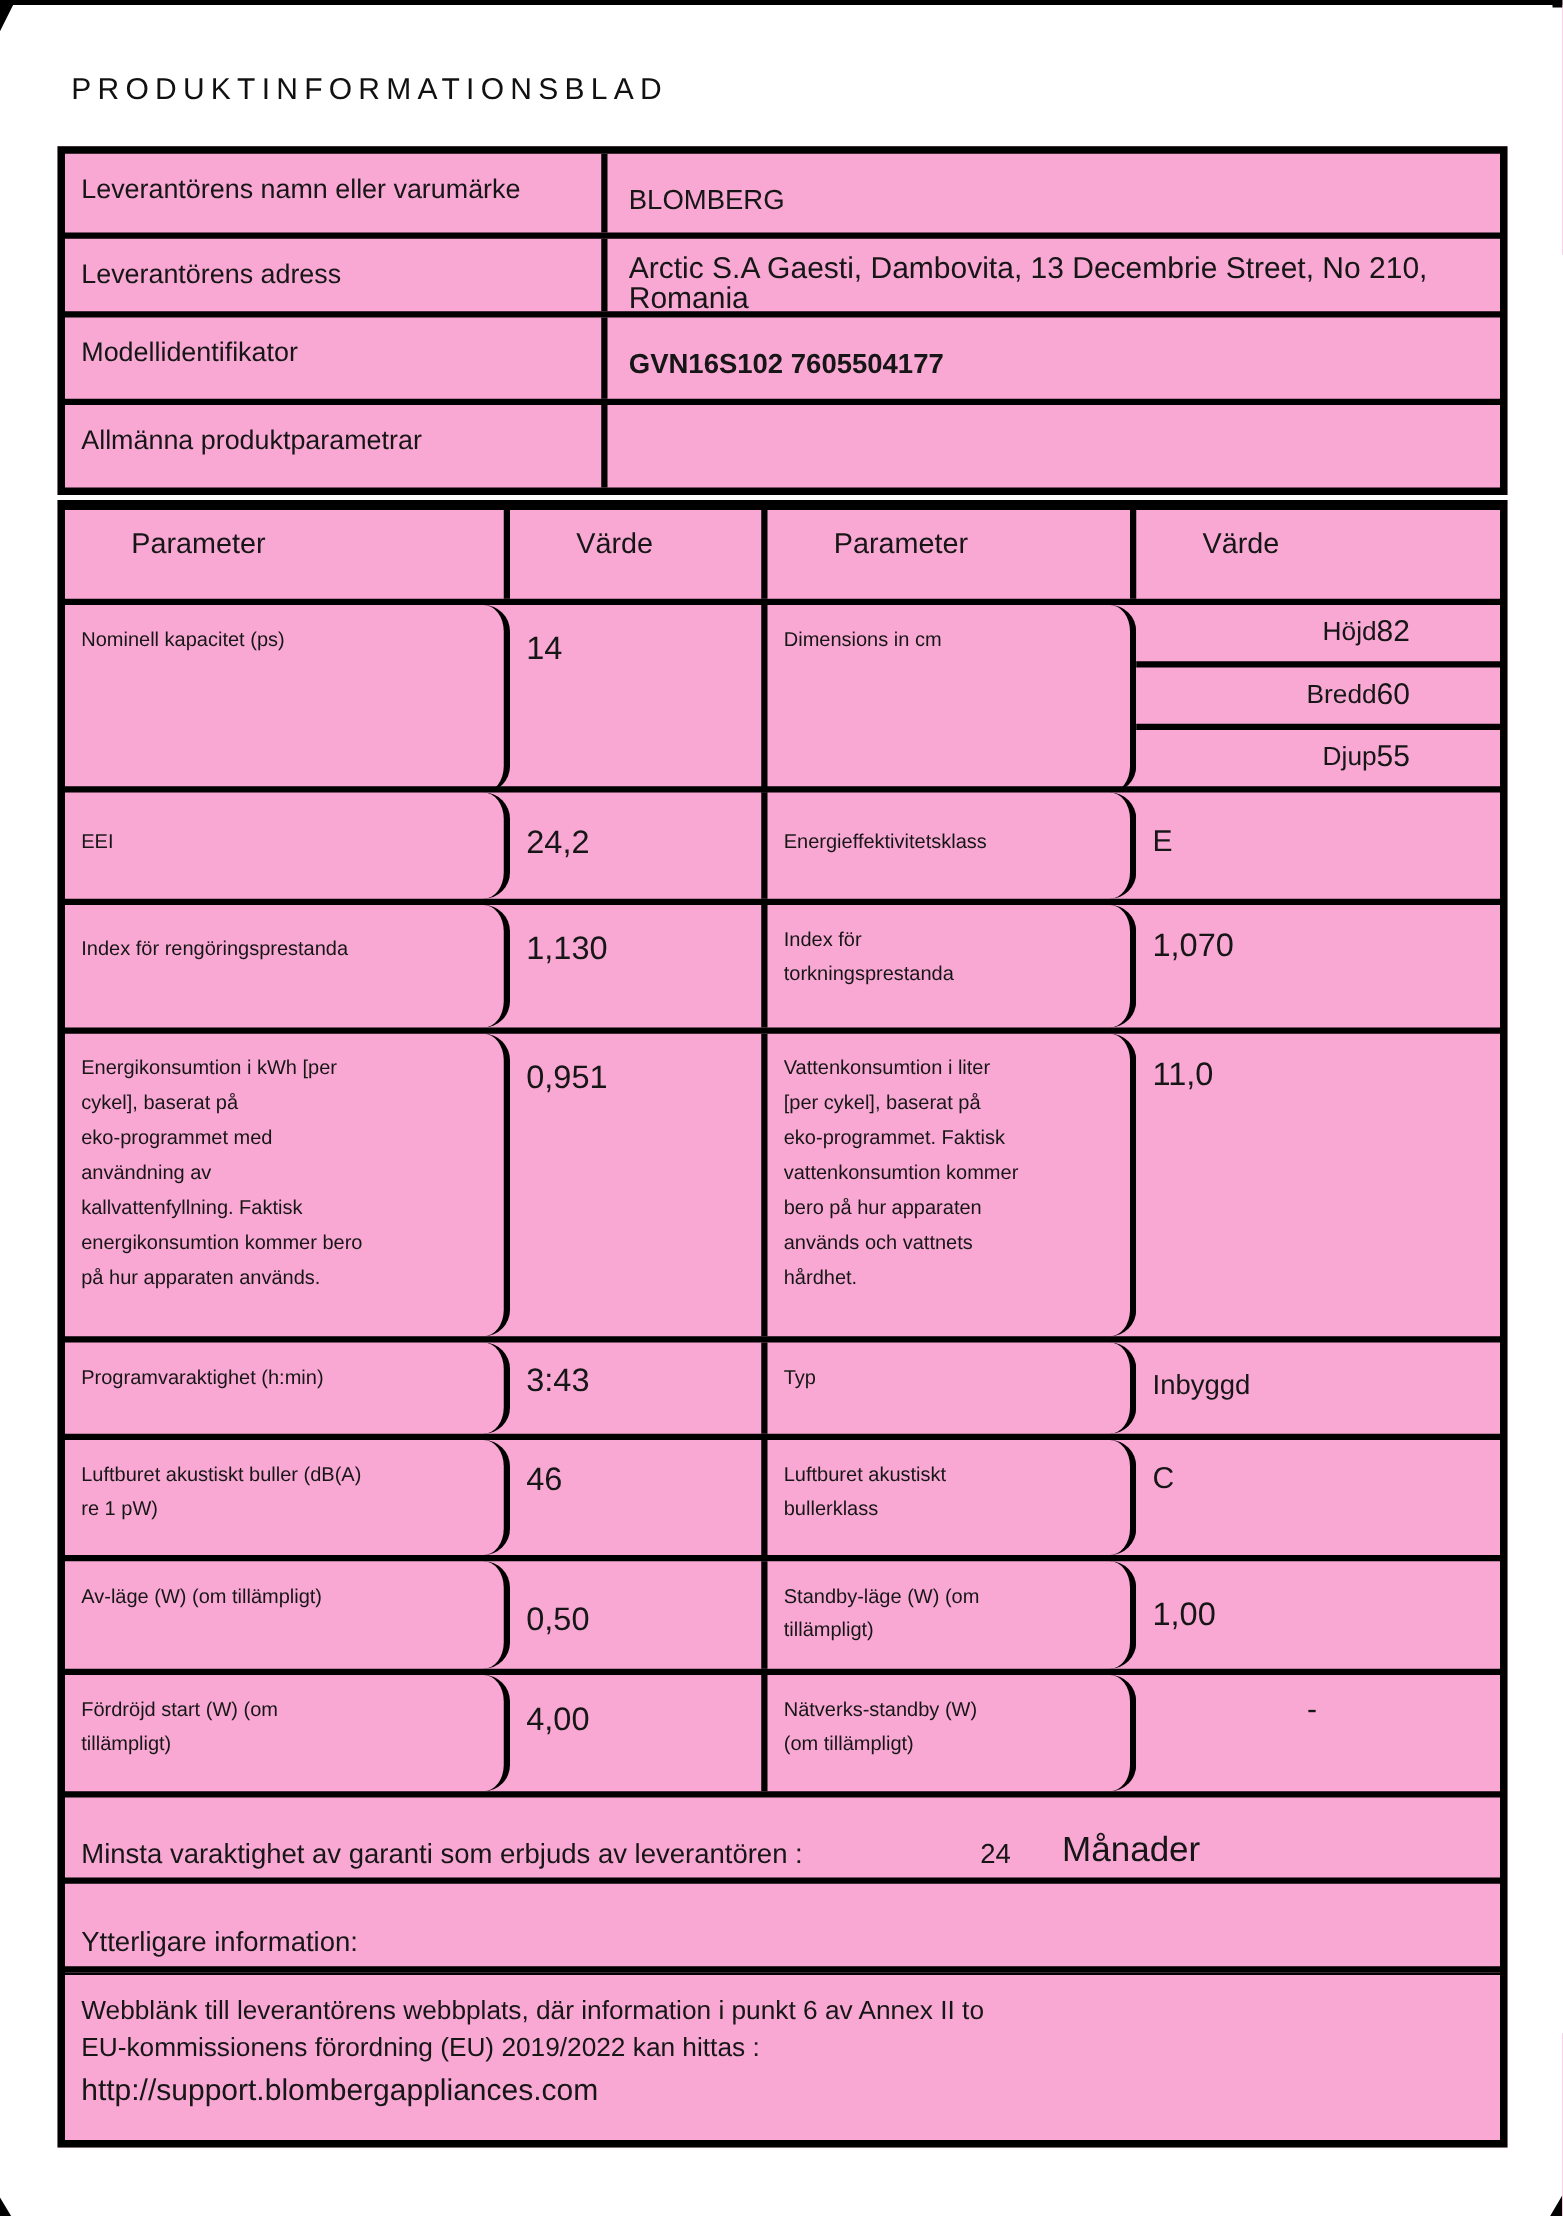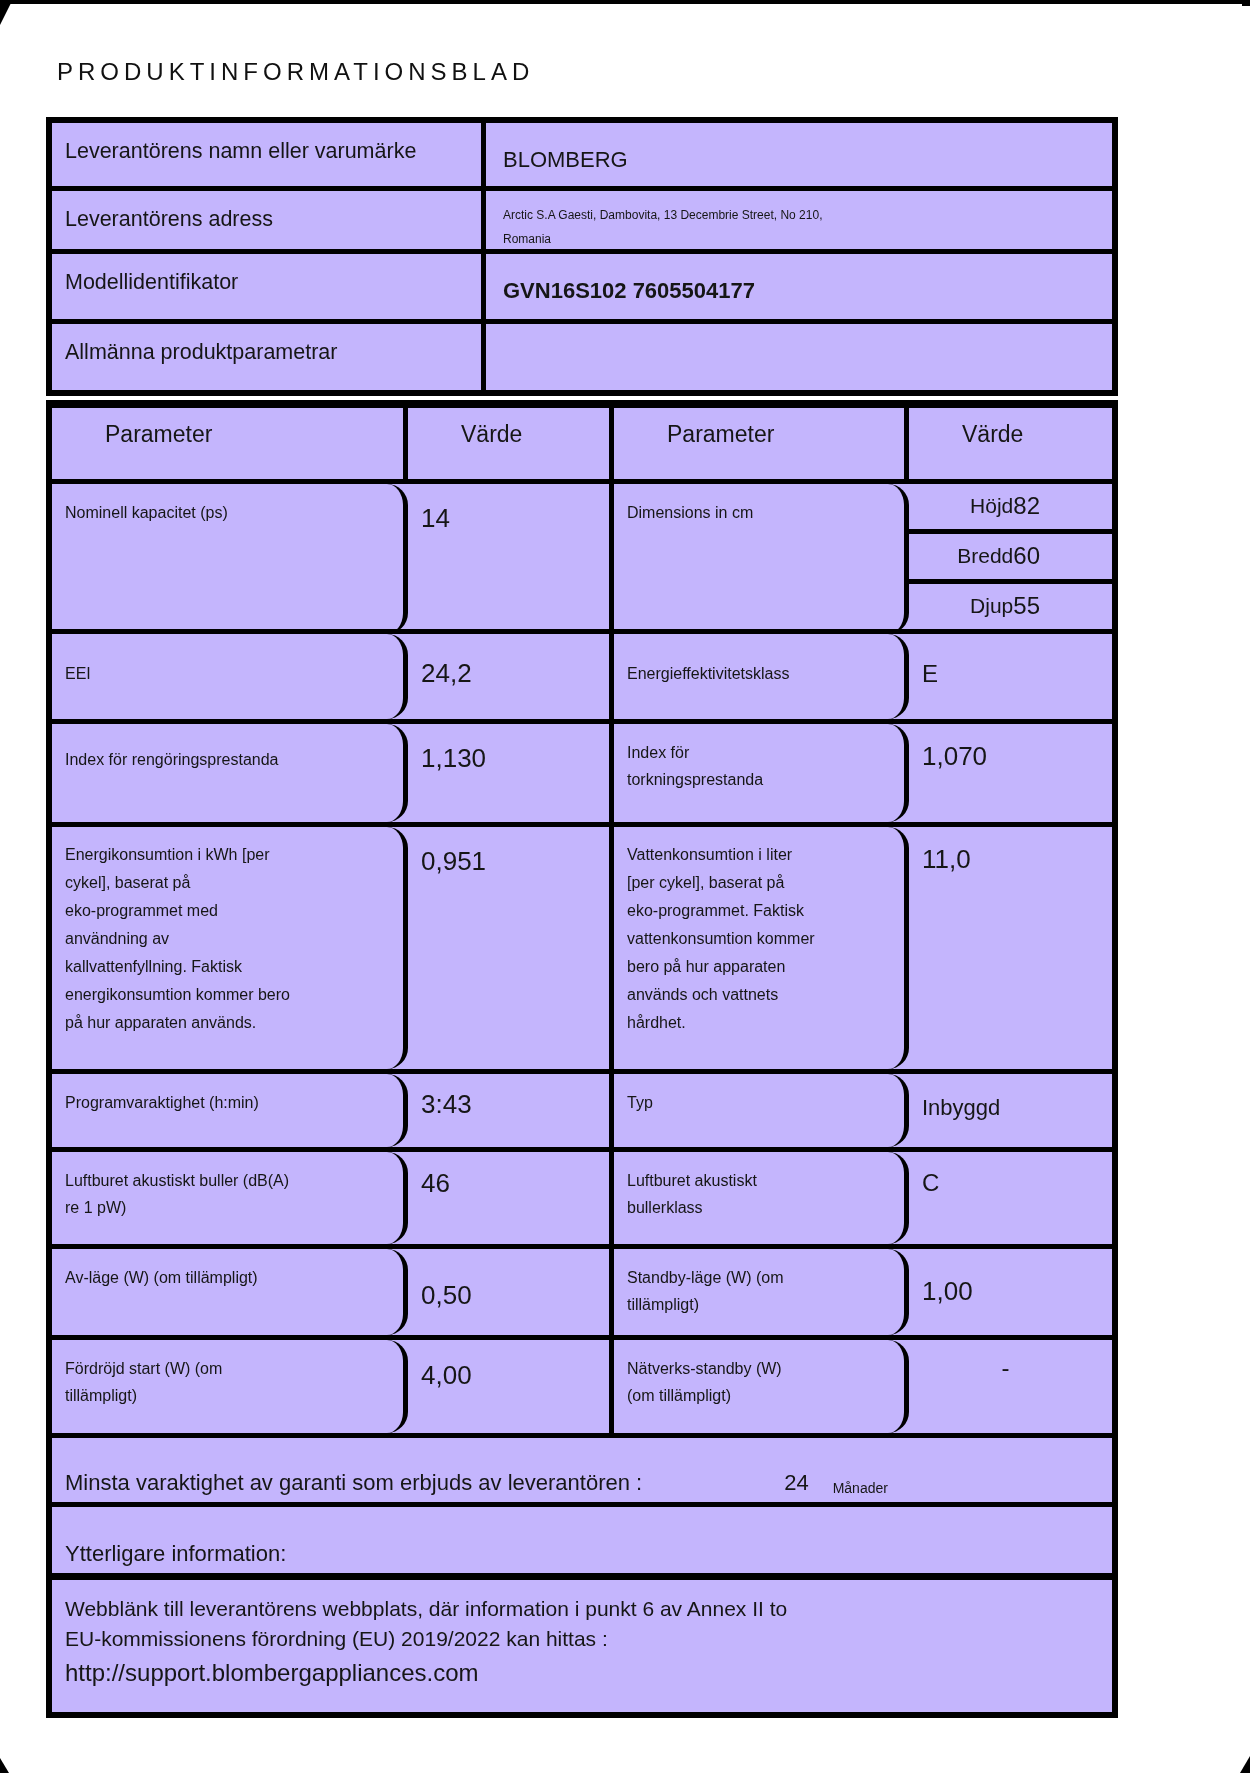--- a/index.html
+++ b/index.html
@@ -14,34 +14,34 @@
   .corner.tl{left:0;top:3px;width:11px;height:22px;clip-path:polygon(0 0,100% 0,0 100%);}
   .corner.tr{left:1242px;top:0;width:8px;height:6px;}
   .corner.bl{left:0;top:1758px;width:9px;height:15px;clip-path:polygon(0 0,0 100%,100% 100%);}
   .corner.br{left:1240px;top:1756px;width:10px;height:17px;clip-path:polygon(100% 0,100% 100%,0 100%);}
 
   .page-title{
     position:absolute;left:57px;top:58px;font-size:24px;letter-spacing:5px;
     color:#111;white-space:nowrap;
   }
 
-  .tbl{position:absolute;left:46px;width:1072px;border:6px solid #000;box-sizing:border-box;background:#c4b5fd;}
+  .tbl{position:absolute;left:46px;width:1160px;border:6px solid #000;box-sizing:border-box;background:#f9a8d4;}
   .info-table{top:117px;}
   .param-block{top:400px;border-top-width:8px;}
 
   .row{display:grid;box-sizing:border-box;border-bottom:5px solid #000;}
   .row.last{border-bottom:none;}
   .cell{box-sizing:border-box;padding:14px 10px 6px 13px;white-space:pre-line;overflow:hidden;}
   .bR{border-right:5px solid #000;}
 
   
   .info-table .row{grid-template-columns:434px 1fr;}
   .info-label{font-size:21.5px;padding-top:16px;}
   .info-value{font-size:22px;padding-left:17px;padding-top:24px;}
-  .info-value.addr{font-size:12px;line-height:24px;padding-top:12px;}
+  .info-value.addr{font-size:24px;line-height:24px;padding-top:12px;}
   .info-value.model{font-weight:bold;}
 
   
   .cols4{grid-template-columns:356px 206px 295px 1fr;}
   .hdr-cell{font-size:23px;padding-top:13px;margin-left:40px;}
   .p-label{font-size:16px;line-height:27px;padding-top:15px;border-radius:21px;}
   .p-value{font-size:26px;padding-top:19px;}
   .p-value.lower{padding-top:31px;}
   .p-rvalue{font-size:26px;padding-top:17px;}
   .p-rvalue.letter{font-size:24px;}
@@ -56,21 +56,21 @@
   .dim-row.last{border-bottom:none;}
   .dim-name{font-size:21px;}
   .dim-val{font-size:24px;margin-top:-2px;}
 
   
   .full-row{display:flex;align-items:flex-end;box-sizing:border-box;border-bottom:5px solid #000;
             padding:18px 18px 6px 13px;}
   .full-row.thick-top{border-top:2px solid #000;}
   .g-label{font-size:22px;}
   .g-value{font-size:22px;margin-left:142px;}
-  .g-unit{font-size:14px;margin-left:24px;}
+  .g-unit{font-size:28px;margin-left:41px;}
   .y-label{font-size:22px;padding-top:3px;}
   .weblink{display:block;border-bottom:none;padding-top:14px;}
   .w-lines{font-size:21px;line-height:30px;white-space:pre-line;}
   .w-url{font-size:24px;margin-top:5px;}
 </style>
 </head>
 <body>
 
 <div class="top-strip"></div>
 <div class="corner tl"></div>

